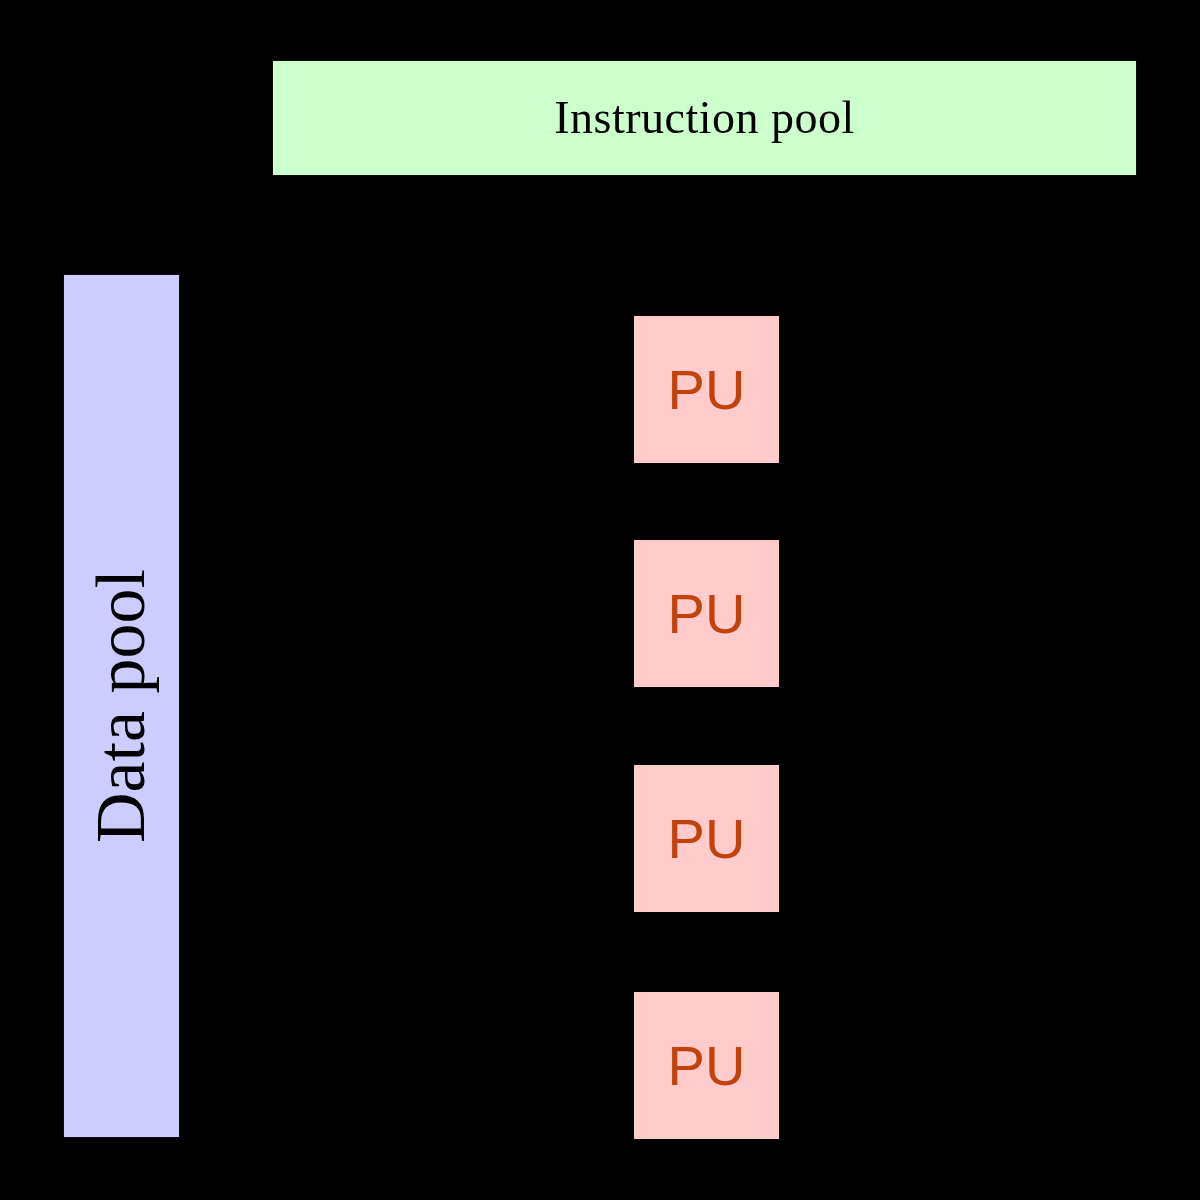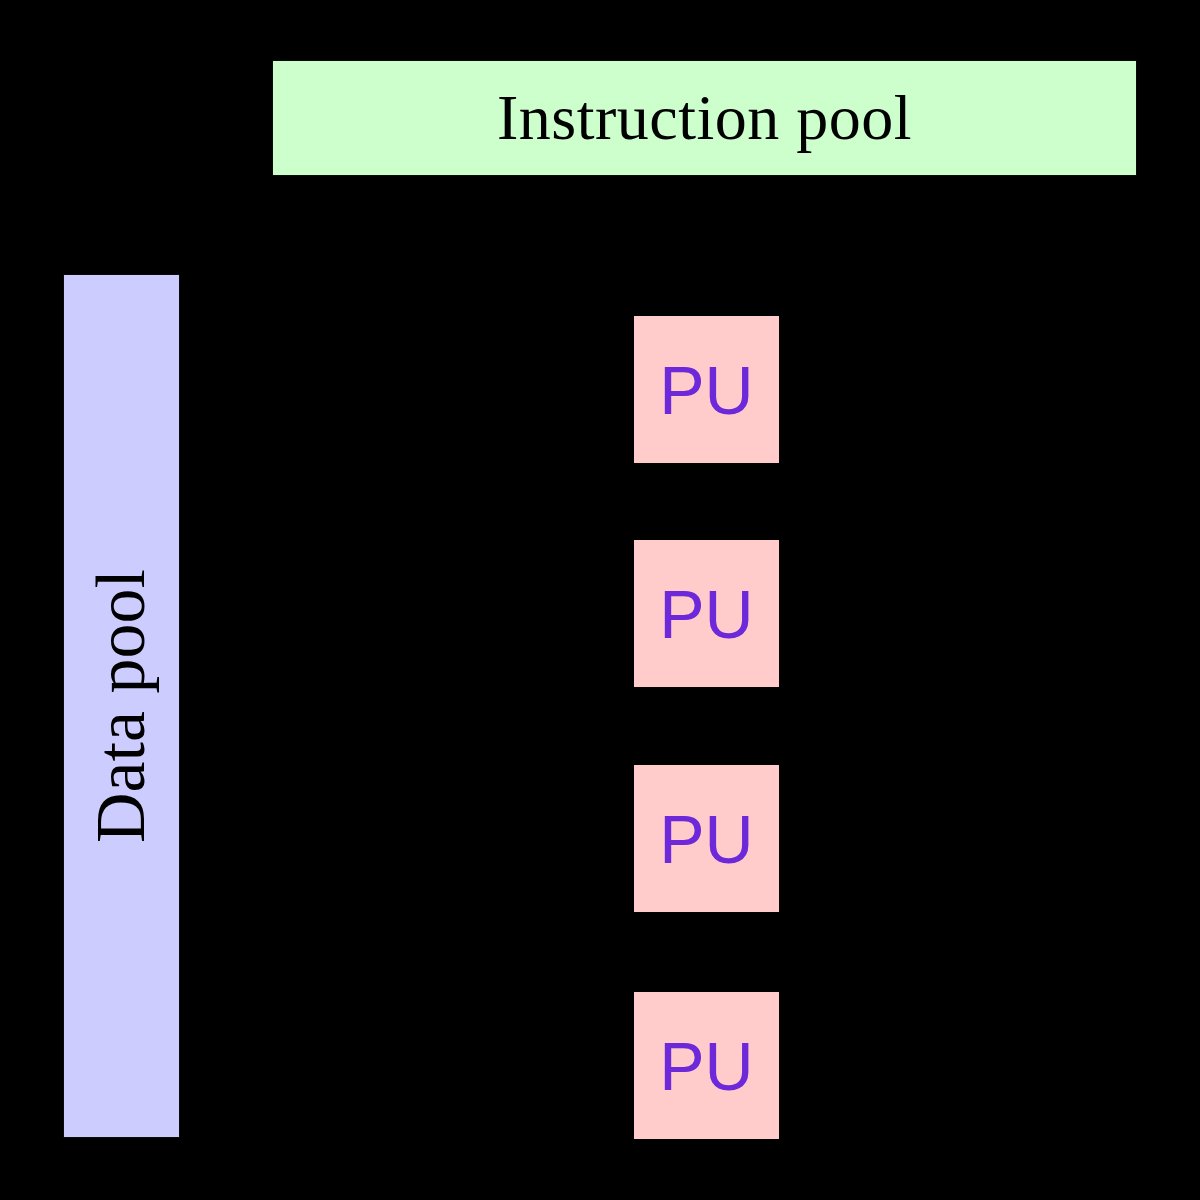--- a/index.html
+++ b/index.html
@@ -24,21 +24,21 @@
     height: 116px;
     background: #ccffcc;
     border: 1px solid #0b0b0b;
     box-sizing: border-box;
     display: flex;
     align-items: center;
     justify-content: center;
   }
   .instruction-pool-label {
     font-family: "Liberation Serif", "DejaVu Serif", serif;
-    font-size: 64px;
+    font-size: 46px;
     line-height: 1;
     color: #000000;
     letter-spacing: 0.5px;
     white-space: nowrap;
   }
 
   
   .data-pool {
     position: absolute;
     left: 63px;
@@ -68,23 +68,23 @@
     left: 634px;
     width: 145px;
     height: 147px;
     background: #ffcbcb;
     display: flex;
     align-items: center;
     justify-content: center;
   }
   .pu-label {
     font-family: "Liberation Sans", "DejaVu Sans", sans-serif;
-    font-size: 68px;
+    font-size: 56px;
     line-height: 1;
-    color: #6d28d9;
+    color: #c2410c;
     white-space: nowrap;
   }
   .pu-1 { top: 316px; }
   .pu-2 { top: 540px; }
   .pu-3 { top: 765px; }
   .pu-4 { top: 992px; }
 </style>
 </head>
 <body>
 

